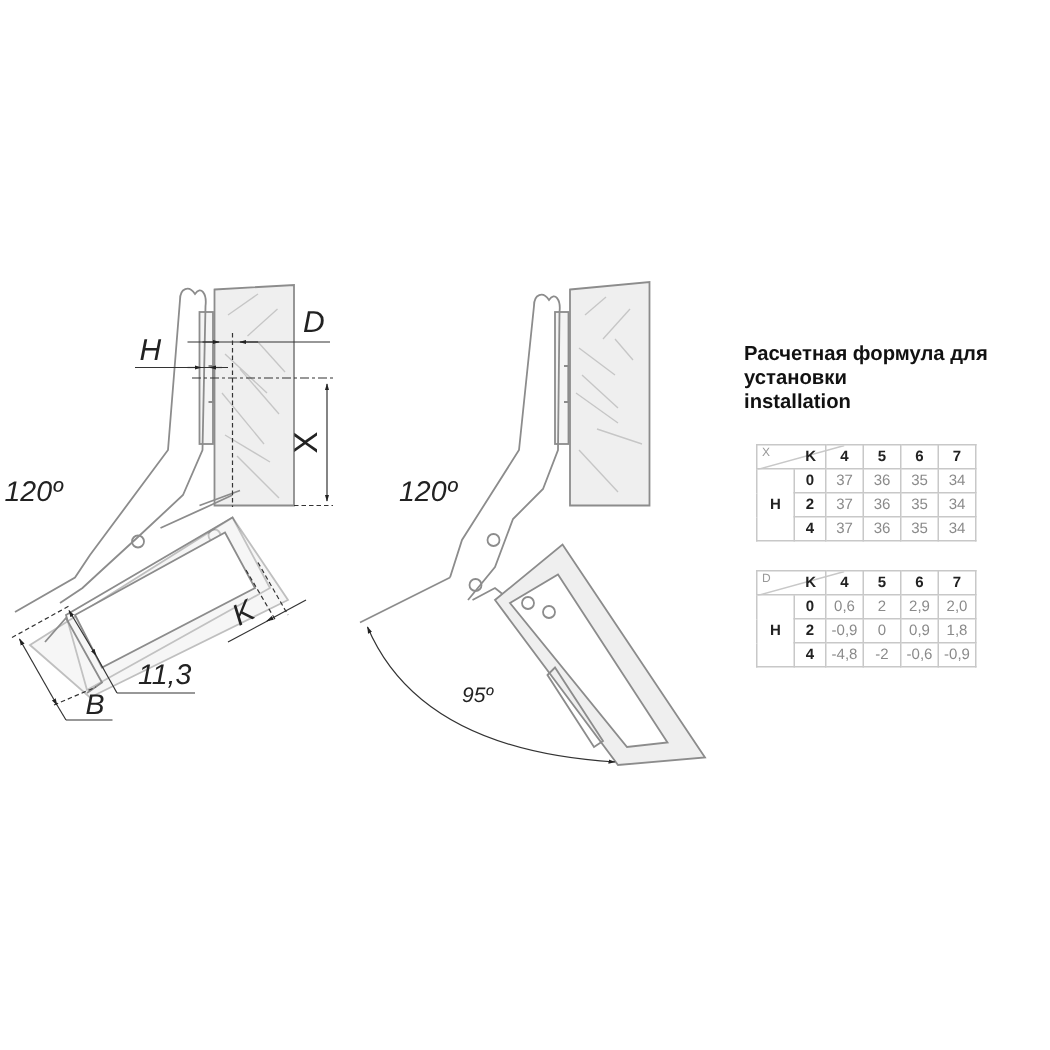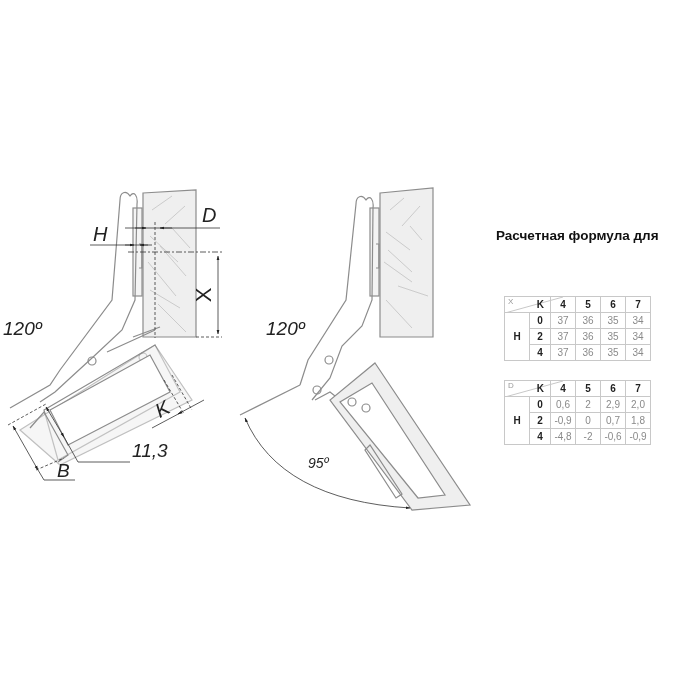--- a/index.html
+++ b/index.html
@@ -121,28 +121,30 @@
   <g stroke="#333" stroke-width="0.8" fill="none">
     <path d="M245,418 Q280,500 410,508" marker-start="url(#arr)" marker-end="url(#arr)"></path>
   </g>
 </svg>
 
 <div class="lbl" style="left:3px;top:318px;font-size:19px;">120º</div>
 <div class="lbl" style="left:93px;top:223px;font-size:20px;">H</div>
 <div class="lbl" style="left:202px;top:204px;font-size:20px;">D</div>
 <div class="lbl" style="left:197px;top:282px;font-size:22px;transform:rotate(-90deg);font-style:normal;">X</div>
 <div class="lbl" style="left:156px;top:398px;font-size:20px;transform:rotate(-28deg);">K</div>
-<div class="lbl" style="left:92px;top:440px;font-size:19px;margin-left:40px;">11,3</div>
+<div class="lbl" style="left:92px;top:440px;font-size:19px;">11,3</div>
 <div class="lbl" style="left:57px;top:460px;font-size:19px;">B</div>
 
 <div class="lbl" style="left:266px;top:318px;font-size:19px;">120º</div>
 <div class="lbl" style="left:308px;top:455px;font-size:14px;">95º</div>
 
 <div class="title-block">
   <div>Расчетная формула для</div>
+  <div>установки</div>
+  <div>installation</div>
 </div>
 
 <table class="calc" style="left:504px;top:296px;">
   <tbody>
       <tr>
     <td class="corner" colspan="2">
       <svg width="58" height="16">
             <line x1="0" y1="16" x2="58" y2="0" stroke="#c8c8c8" stroke-width="1"></line>
           </svg>
       <span class="c-left">X</span>
@@ -198,21 +200,21 @@
     <td class="hdr krow">0</td>
     <td class="val">0,6</td>
     <td class="val">2</td>
     <td class="val">2,9</td>
     <td class="val">2,0</td>
   </tr>
   <tr>
     <td class="hdr krow">2</td>
     <td class="val">-0,9</td>
     <td class="val">0</td>
-    <td class="val">0,7</td>
+    <td class="val">0,9</td>
     <td class="val">1,8</td>
   </tr>
   <tr>
     <td class="hdr krow">4</td>
     <td class="val">-4,8</td>
     <td class="val">-2</td>
     <td class="val">-0,6</td>
     <td class="val">-0,9</td>
   </tr>
 </tbody>

